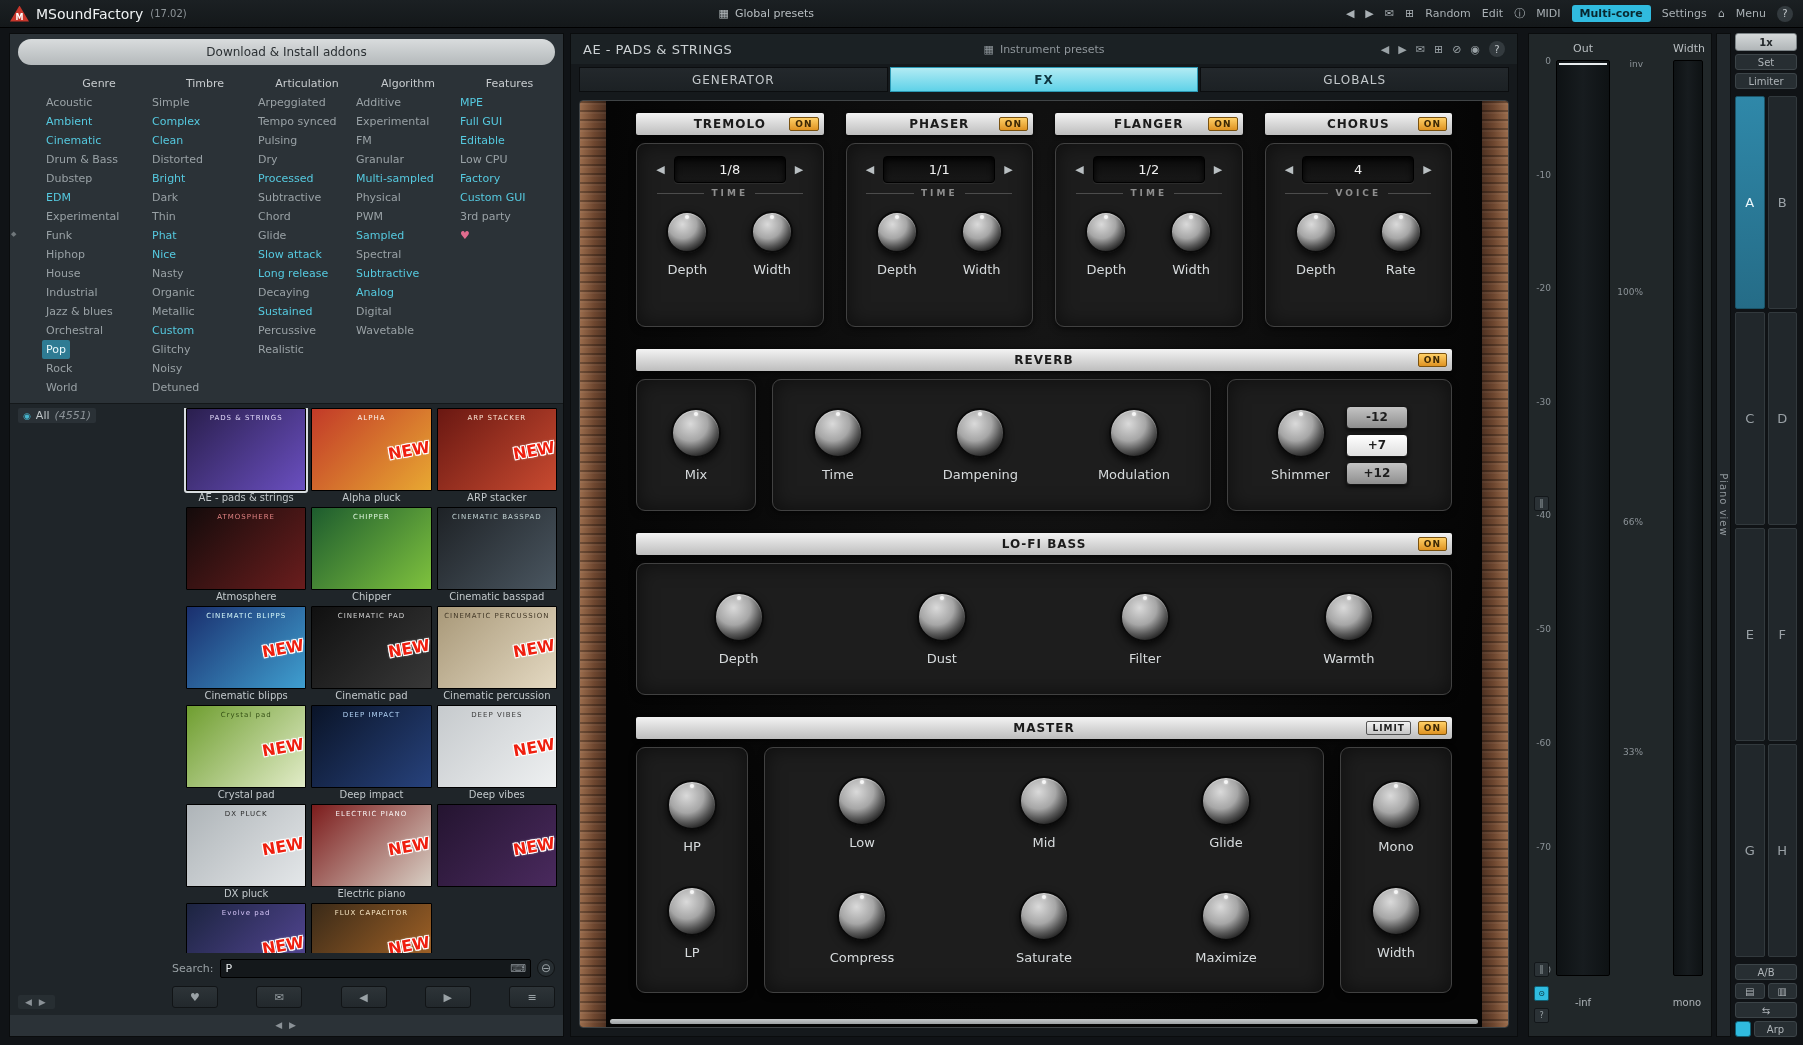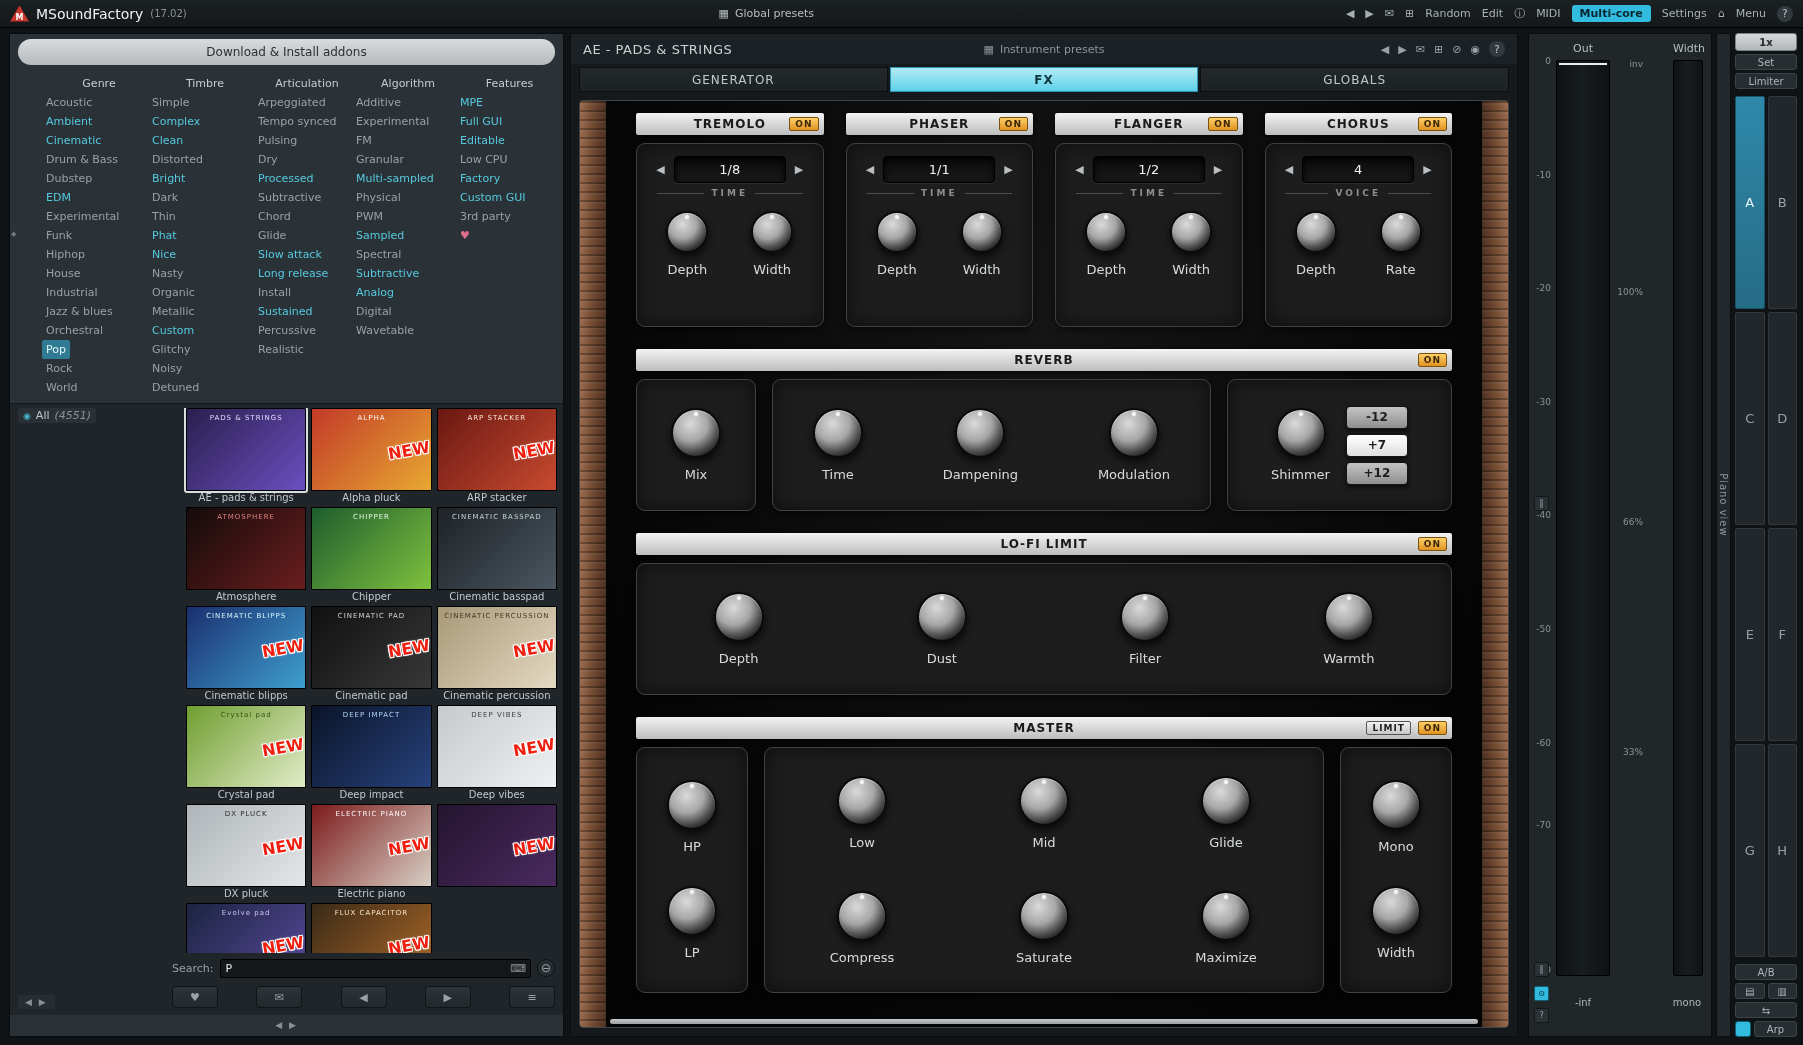--- a/index.html
+++ b/index.html
@@ -295,21 +295,21 @@
           <div class="tag">Arpeggiated</div>
           <div class="tag">Tempo synced</div>
           <div class="tag">Pulsing</div>
           <div class="tag">Dry</div>
           <div class="tag active">Processed</div>
           <div class="tag">Subtractive</div>
           <div class="tag">Chord</div>
           <div class="tag">Glide</div>
           <div class="tag active">Slow attack</div>
           <div class="tag active">Long release</div>
-          <div class="tag">Install</div>
+          <div class="tag">Decaying</div>
           <div class="tag active">Sustained</div>
           <div class="tag">Percussive</div>
           <div class="tag">Realistic</div>
         </div>
         <div class="tag-col">
           <div class="tag-col-header">Algorithm</div>
           <div class="tag">Additive</div>
           <div class="tag">Experimental</div>
           <div class="tag">FM</div>
           <div class="tag">Granular</div>
@@ -649,21 +649,21 @@
                   <div class="pitch-btn">-12</div>
                   <div class="pitch-btn active">+7</div>
                   <div class="pitch-btn">+12</div>
                 </div>
             </div>
           </div>
         </section>
 
         <section class="sec">
           <div class="sec-header">
-            <span>LO-FI LIMIT</span>
+            <span>LO-FI BASS</span>
             <span class="on-badge">ON</span>
           </div>
           <div class="sec-row lofi-row">
             <div class="fxbox lofi-box">
                 <div class="knob-group">
                   <div class="knob lg"></div>
                   <div class="knob-label">Depth</div>
                 </div>
                 <div class="knob-group">
                   <div class="knob lg"></div>
@@ -747,21 +747,21 @@
     <span class="mp-out-label">Out</span>
     <span class="mp-width-label">Width</span>
     <div class="mp-scale" id="mp-scale">
         <span style="top: 27px;">0</span>
         <span style="top: 140.6px;">-10</span>
         <span style="top: 254.2px;">-20</span>
         <span style="top: 367.8px;">-30</span>
         <span style="top: 481.4px;">-40</span>
         <span style="top: 595px;">-50</span>
         <span style="top: 708.6px;">-60</span>
-        <span style="top: 791px;">-70</span>
+        <span style="top: 813px;">-70</span>
         <span style="top: 935.8px;">-80</span>
       </div>
     <div class="out-meter">
       <div class="out-peak"></div>
     </div>
     <div class="width-meter"></div>
     <span class="inv-label">inv</span>
     <div class="width-marks" id="width-marks">
         <span style="top: 258px;">100%</span>
         <span style="top: 488px;">66%</span>

